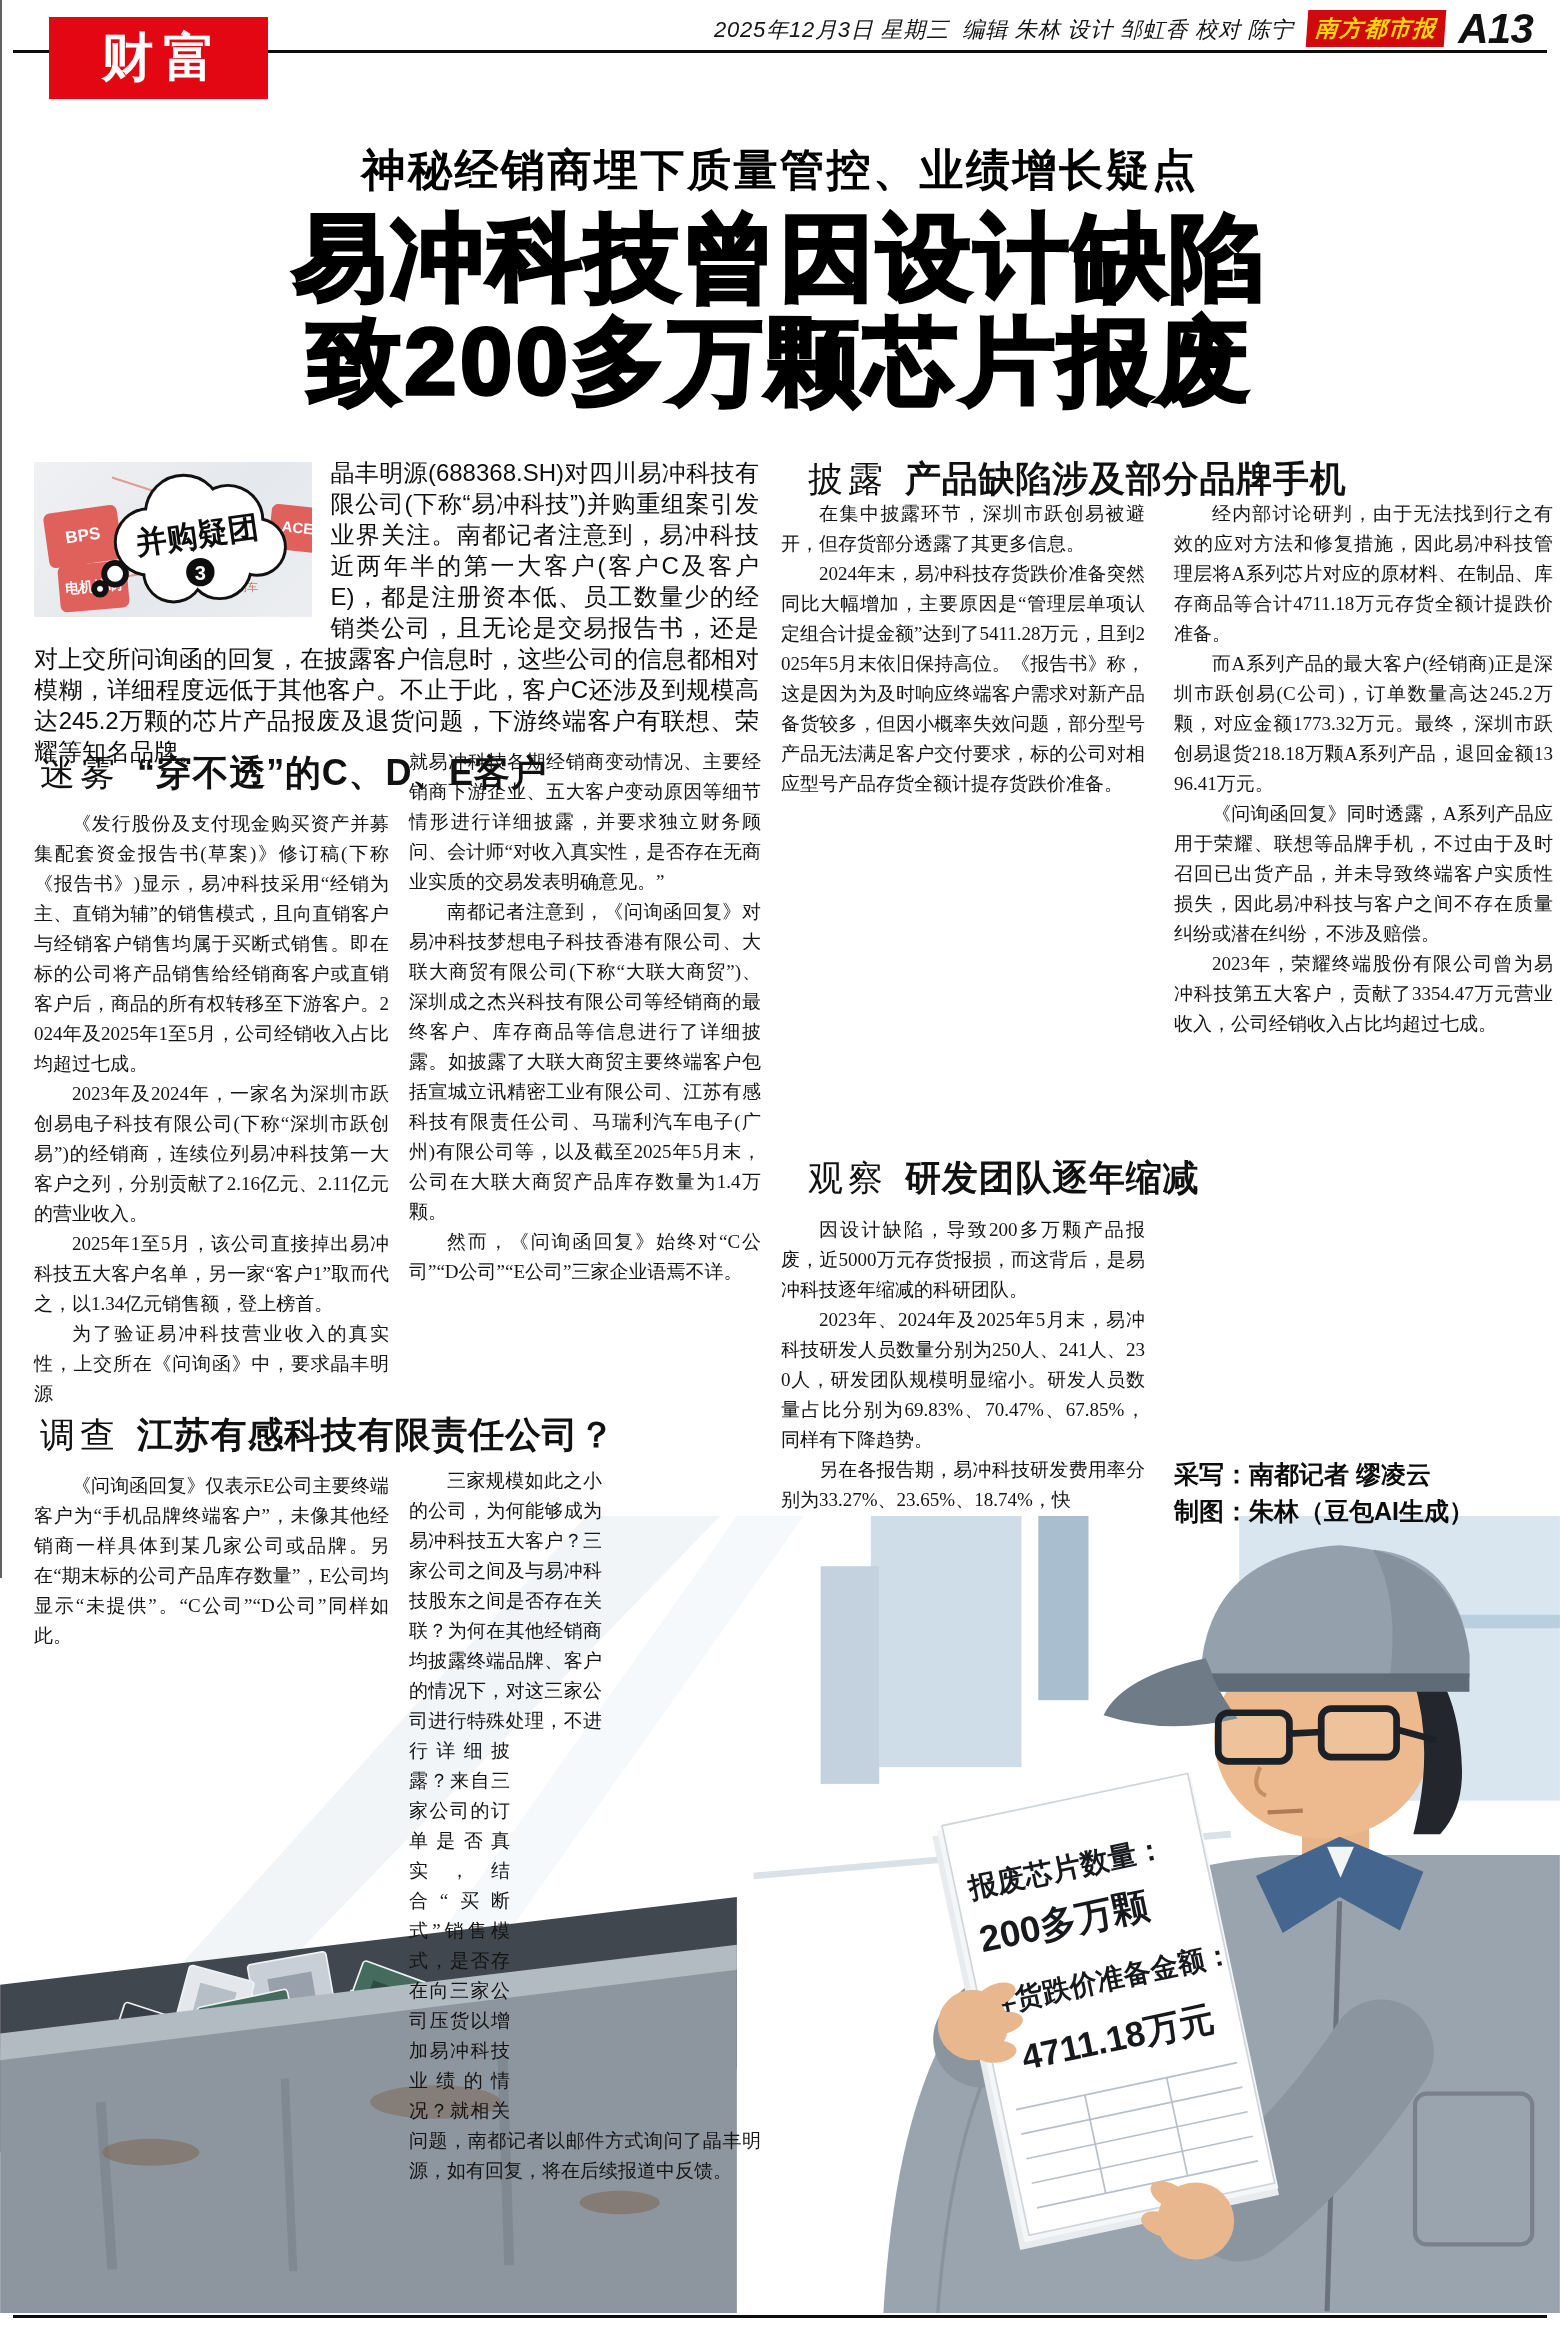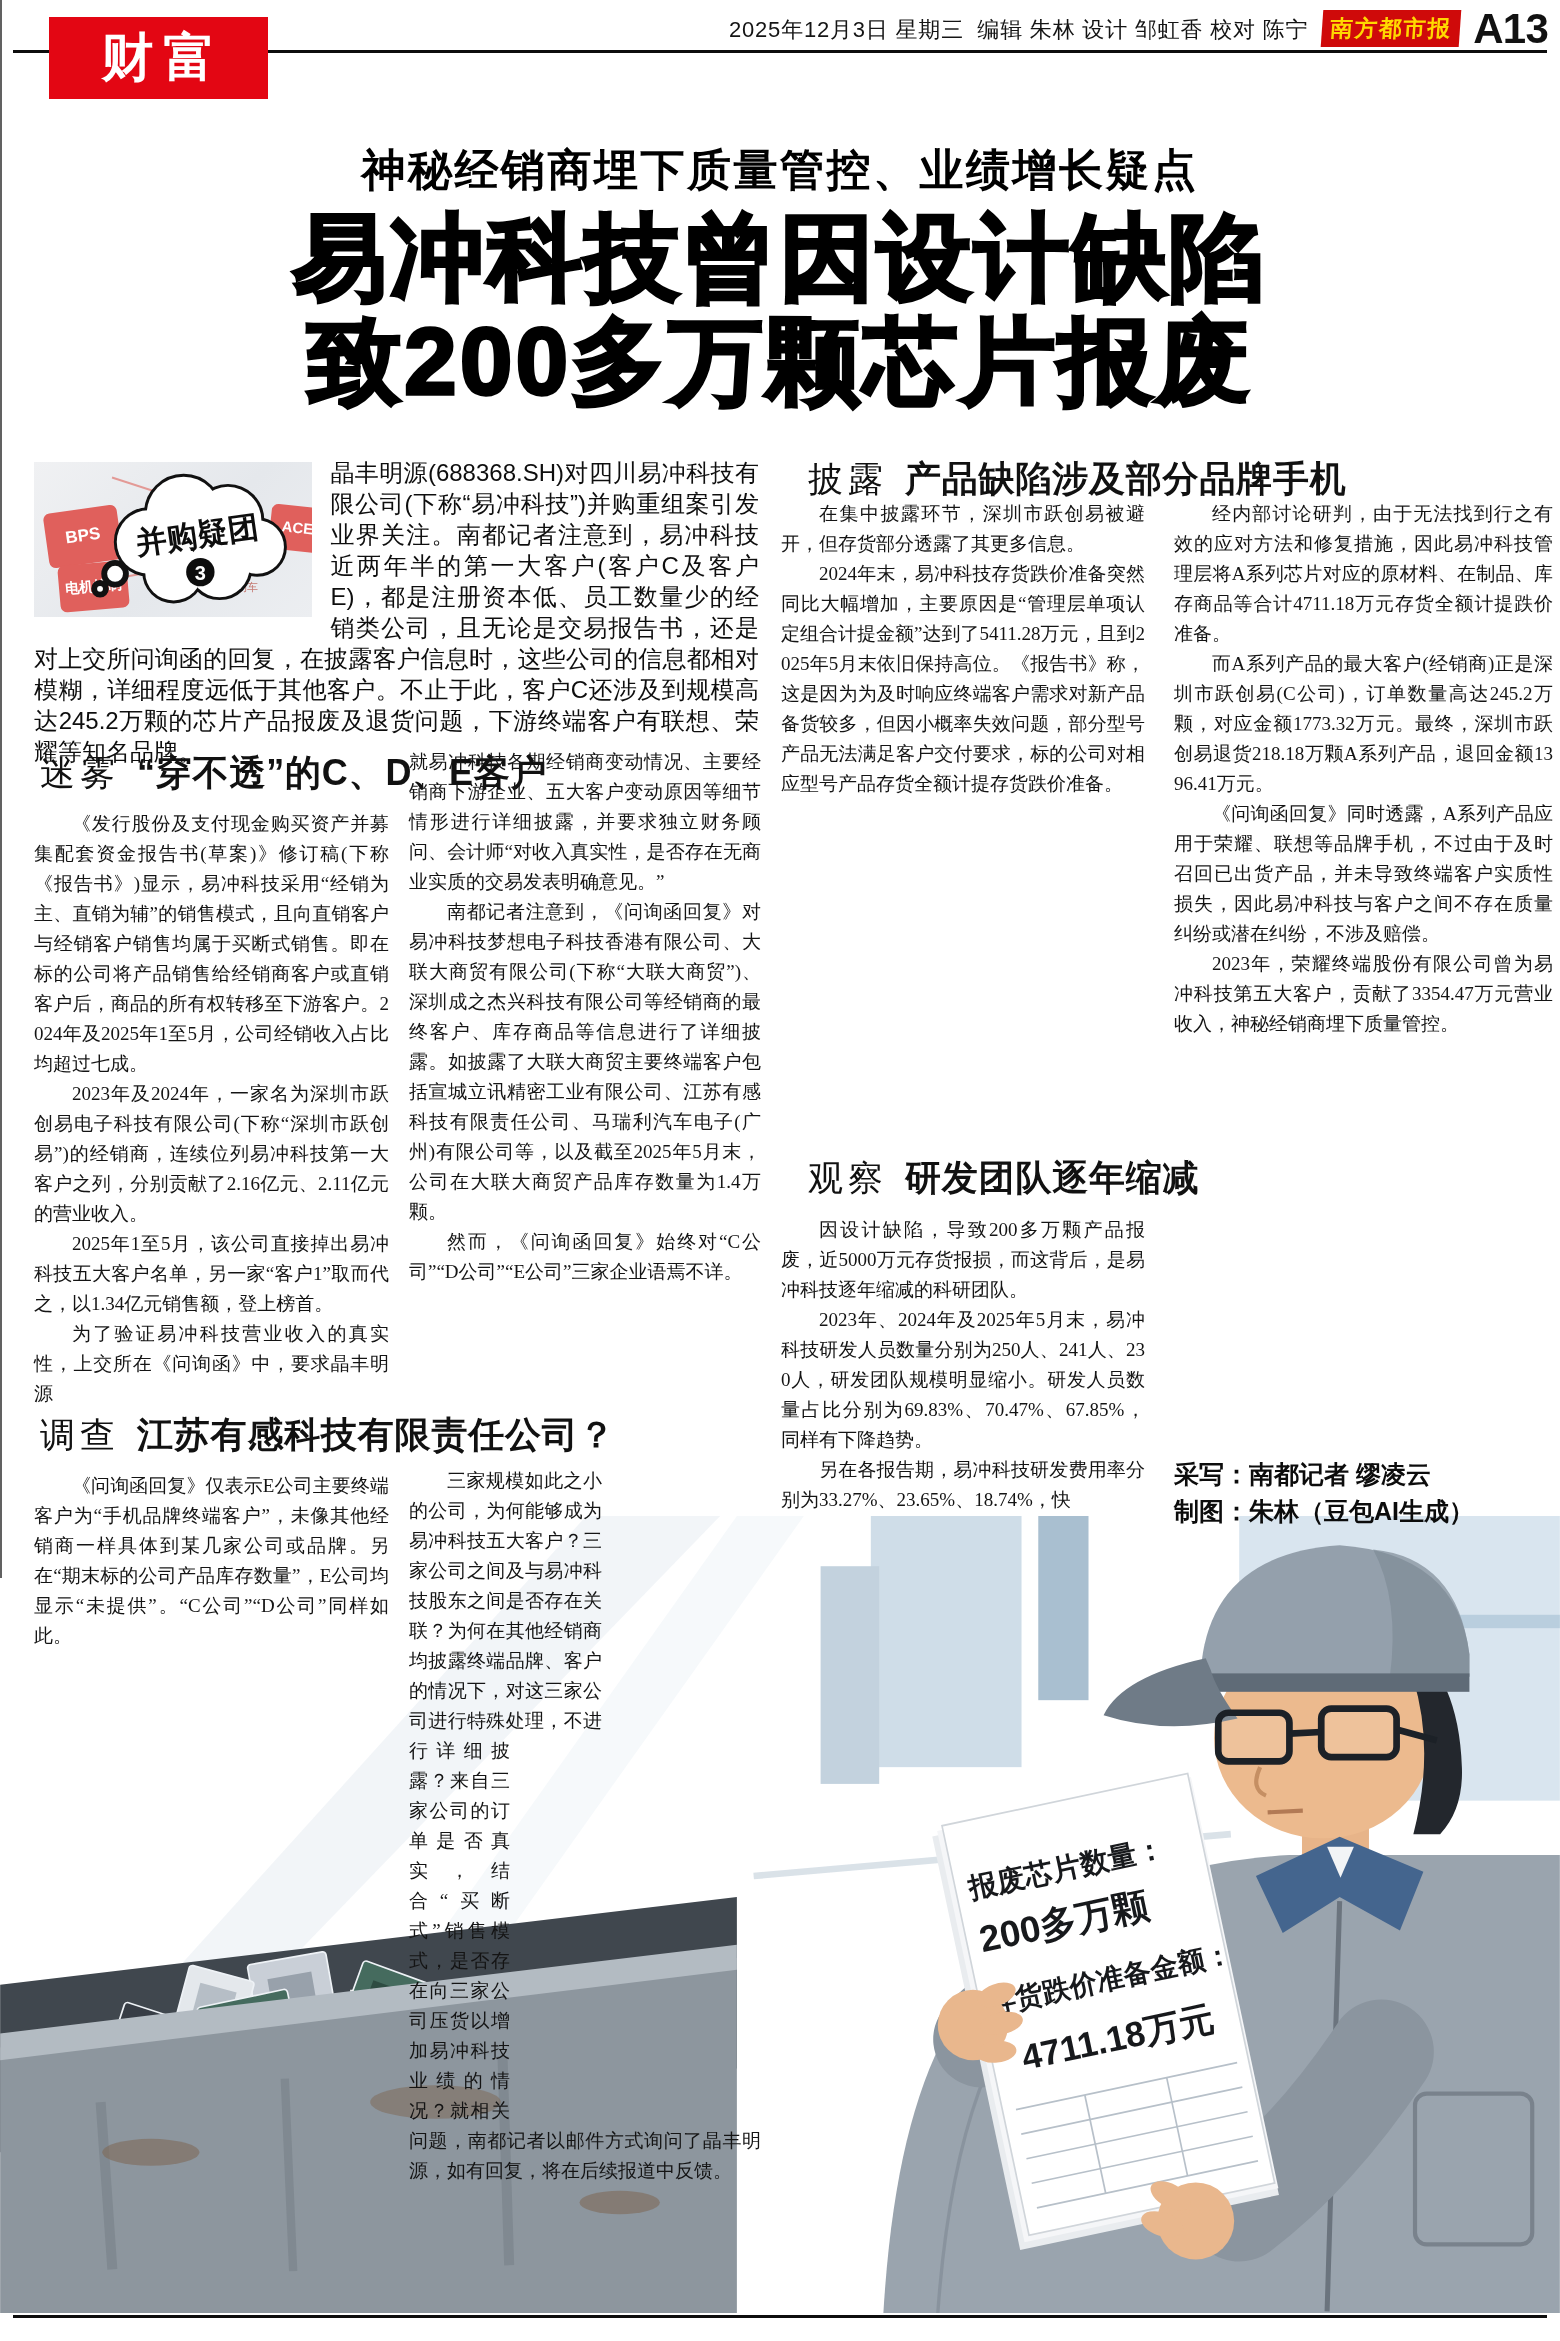--- a/index.html
+++ b/index.html
@@ -7,21 +7,21 @@
         font-family:"Liberation Sans","DejaVu Sans",sans-serif;color:#111;}
   .rule{position:absolute;background:#0d0d0d;}
   #top-rule{left:13.4px;top:50px;width:1534px;height:2.5px;}
   #bottom-rule{left:13.4px;top:2315px;width:1534px;height:2.5px;}
   #left-rule{left:20px;top:737px;width:1.7px;height:1578px;background:#3a3a3a;opacity:.8;}
 
   
   #flag{position:absolute;left:49px;top:17px;width:219px;height:82px;background:#e30613;
         display:flex;align-items:center;justify-content:center;}
   #flag span{color:#fff;font-size:52px;font-weight:900;letter-spacing:10px;margin-left:10px;}
-  #head-right{position:absolute;right:12px;top:0;height:50px;display:flex;align-items:flex-end;gap:13.4px;padding-bottom:1.7px;}
+  #head-right{position:absolute;right:27px;top:0;height:50px;display:flex;align-items:flex-end;gap:13.4px;padding-bottom:1.7px;font-style:italic;}
   #head-right .meta{font-size:22px;font-weight:500;color:#141414;letter-spacing:0.8px;padding-bottom:5px;}
   #paper-badge{background:#cf0a0a;color:#ffd900;font-size:22.6px;font-weight:900;padding:3.4px 8.4px 2.5px;
                transform:skewX(-4deg);margin-bottom:3.4px;letter-spacing:1.7px;}
   #pageno{font-size:42px;font-weight:900;letter-spacing:-0.8px;line-height:1;}
 
   
   #kicker{position:absolute;left:0;top:141px;width:100%;text-align:center;font-size:44px;
           font-weight:700;letter-spacing:2.5px;color:#000;}
   #headline{position:absolute;left:0;top:206px;width:100%;margin:0;text-align:center;
             font-size:94px;line-height:104px;font-weight:900;color:#000;
@@ -344,21 +344,21 @@
     <span class="sec-label">披露</span><span class="sec-title">产品缺陷涉及部分品牌手机</span>
   </div>
   <div class="col" id="dis-c1">
       <p>在集中披露环节，深圳市跃创易被避开，但存货部分透露了其更多信息。</p>
       <p>2024年末，易冲科技存货跌价准备突然同比大幅增加，主要原因是“管理层单项认定组合计提金额”达到了5411.28万元，且到2025年5月末依旧保持高位。《报告书》称，这是因为为及时响应终端客户需求对新产品备货较多，但因小概率失效问题，部分型号产品无法满足客户交付要求，标的公司对相应型号产品存货全额计提存货跌价准备。</p>
     </div>
   <div class="col" id="dis-c2">
       <p>经内部讨论研判，由于无法找到行之有效的应对方法和修复措施，因此易冲科技管理层将A系列芯片对应的原材料、在制品、库存商品等合计4711.18万元存货全额计提跌价准备。</p>
       <p>而A系列产品的最大客户(经销商)正是深圳市跃创易(C公司)，订单数量高达245.2万颗，对应金额1773.32万元。最终，深圳市跃创易退货218.18万颗A系列产品，退回金额1396.41万元。</p>
       <p>《问询函回复》同时透露，A系列产品应用于荣耀、联想等品牌手机，不过由于及时召回已出货产品，并未导致终端客户实质性损失，因此易冲科技与客户之间不存在质量纠纷或潜在纠纷，不涉及赔偿。</p>
-      <p>2023年，荣耀终端股份有限公司曾为易冲科技第五大客户，贡献了3354.47万元营业收入，神秘经销商埋下质量管控。</p>
+      <p>2023年，荣耀终端股份有限公司曾为易冲科技第五大客户，贡献了3354.47万元营业收入，公司经销收入占比均超过七成。</p>
     </div>
 
   <div class="sec-head" style="left:808px;top:1154px;">
     <span class="sec-label">观察</span><span class="sec-title">研发团队逐年缩减</span>
   </div>
   <div class="col" id="obs-c1">
       <p>因设计缺陷，导致200多万颗产品报废，近5000万元存货报损，而这背后，是易冲科技逐年缩减的科研团队。</p>
       <p>2023年、2024年及2025年5月末，易冲科技研发人员数量分别为250人、241人、230人，研发团队规模明显缩小。研发人员数量占比分别为69.83%、70.47%、67.85%，同样有下降趋势。</p>
       <p>另在各报告期，易冲科技研发费用率分别为33.27%、23.65%、18.74%，快</p>
     </div>

